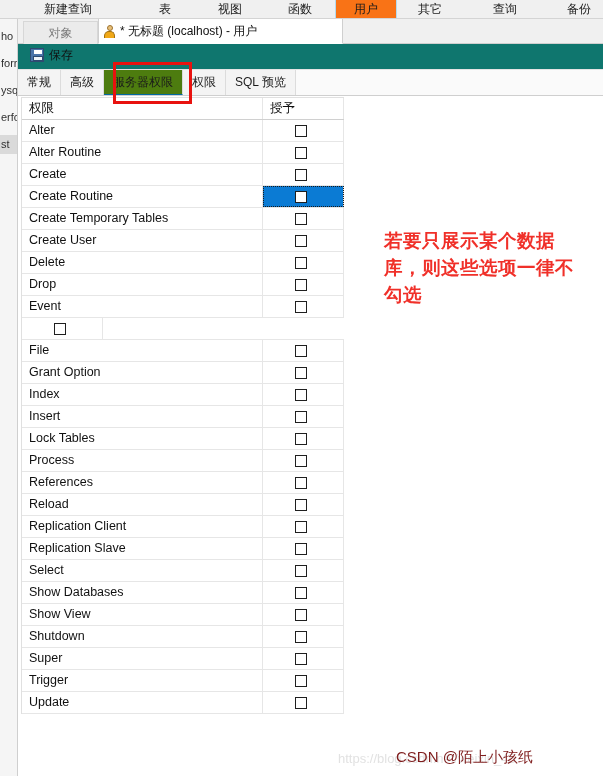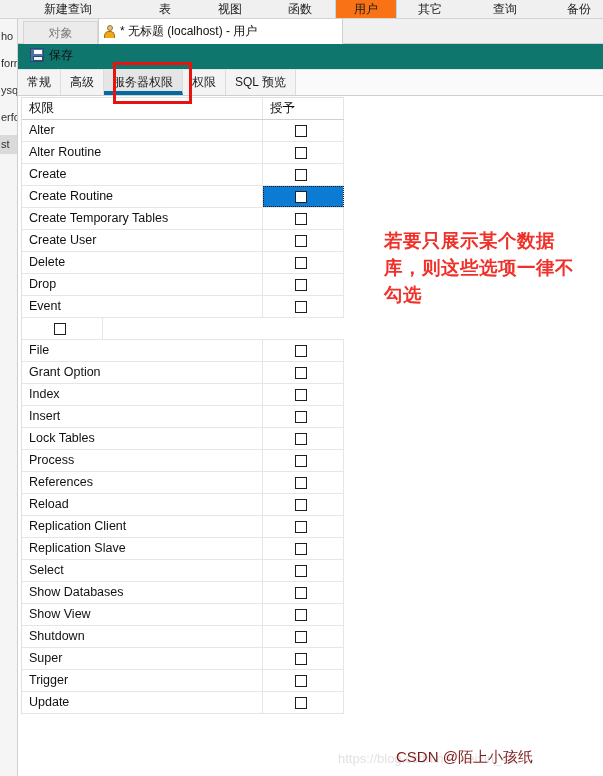--- a/index.html
+++ b/index.html
@@ -208,22 +208,22 @@
     line-height: 24px;
     padding: 0 9px;
     font-size: 12px;
     color: #1b1b1b;
     border-right: 1px solid #dcdcdc;
     box-sizing: border-box;
     white-space: nowrap;
     background: #f4f4f4;
   }
   .prop-tab.selected {
-    background: #e5e5e5;
-    border-bottom: 4px solid #0369a1;
+    background: #4d7c0f;
+    border-bottom: 1px solid #0369a1;
     position: relative;
     z-index: 2;
   }
 
   
   #grid {
     position: absolute;
     left: 3px; top: 53px;
     width: 323px;
     background: #ffffff;

